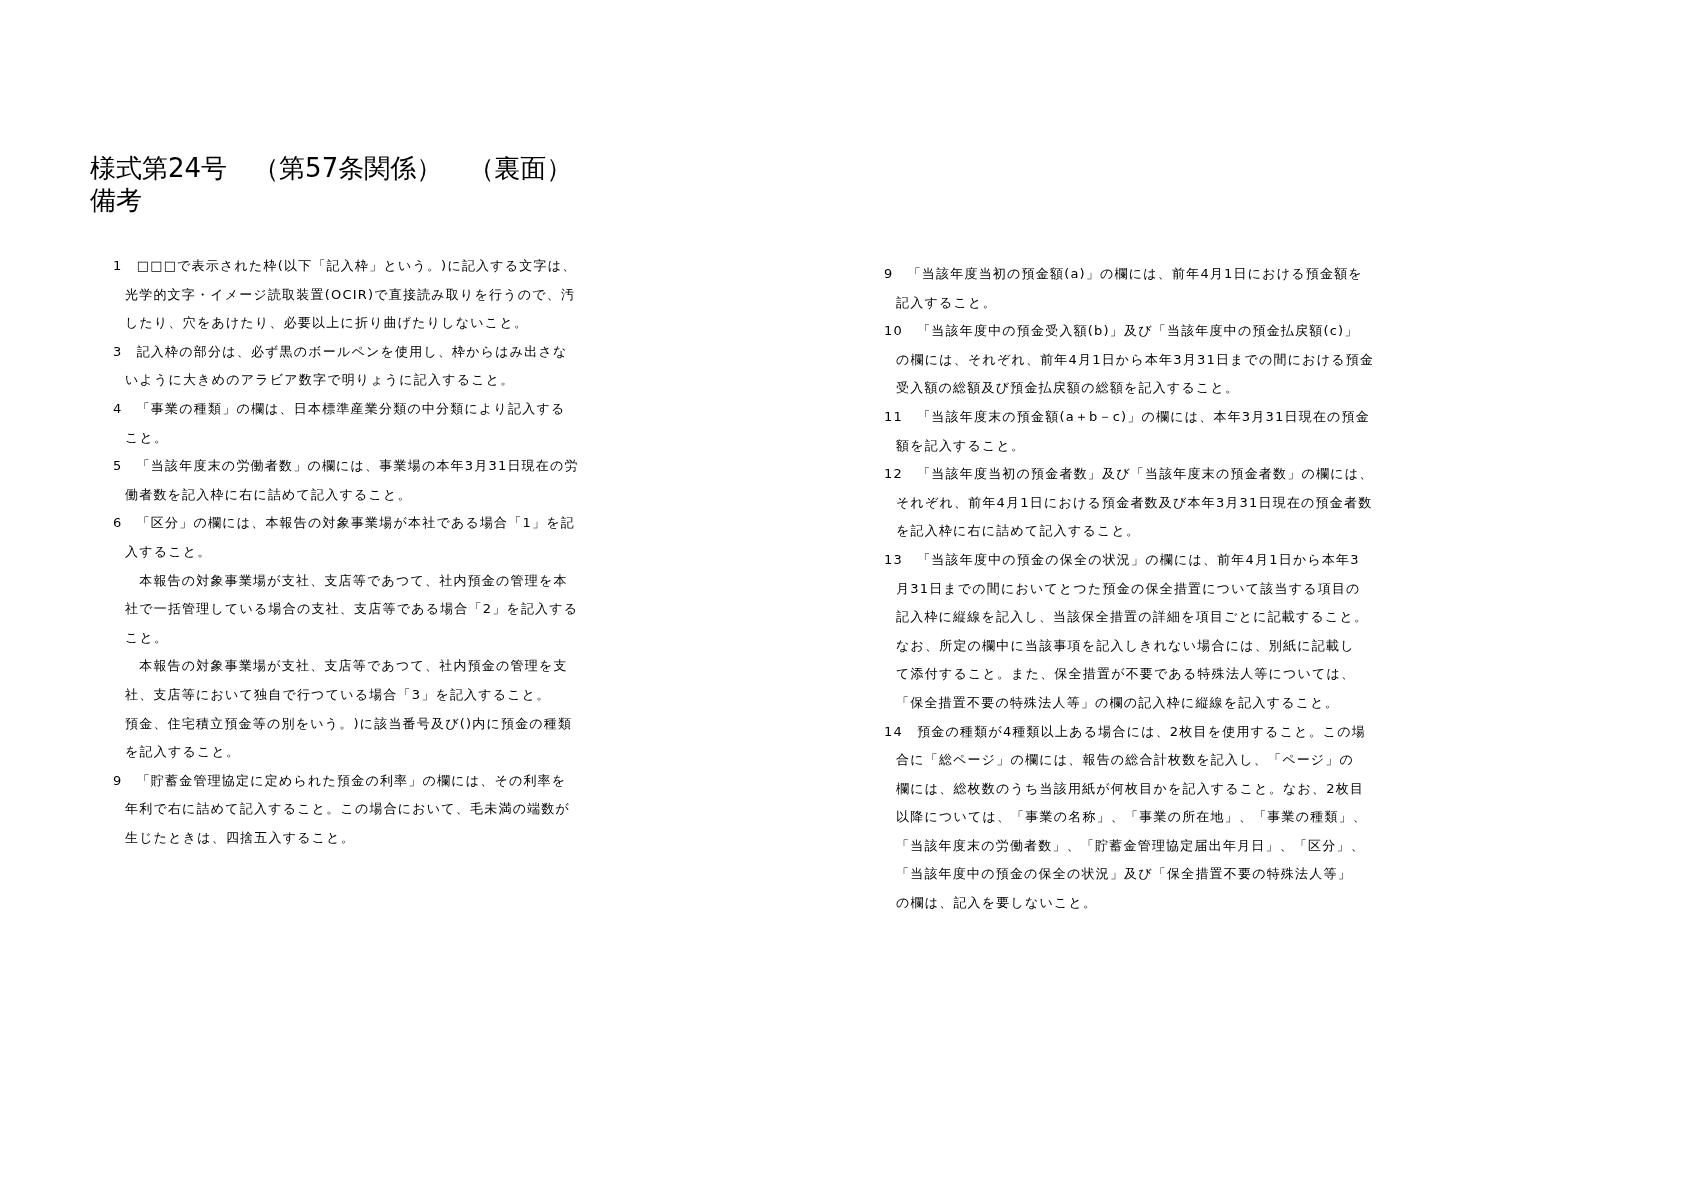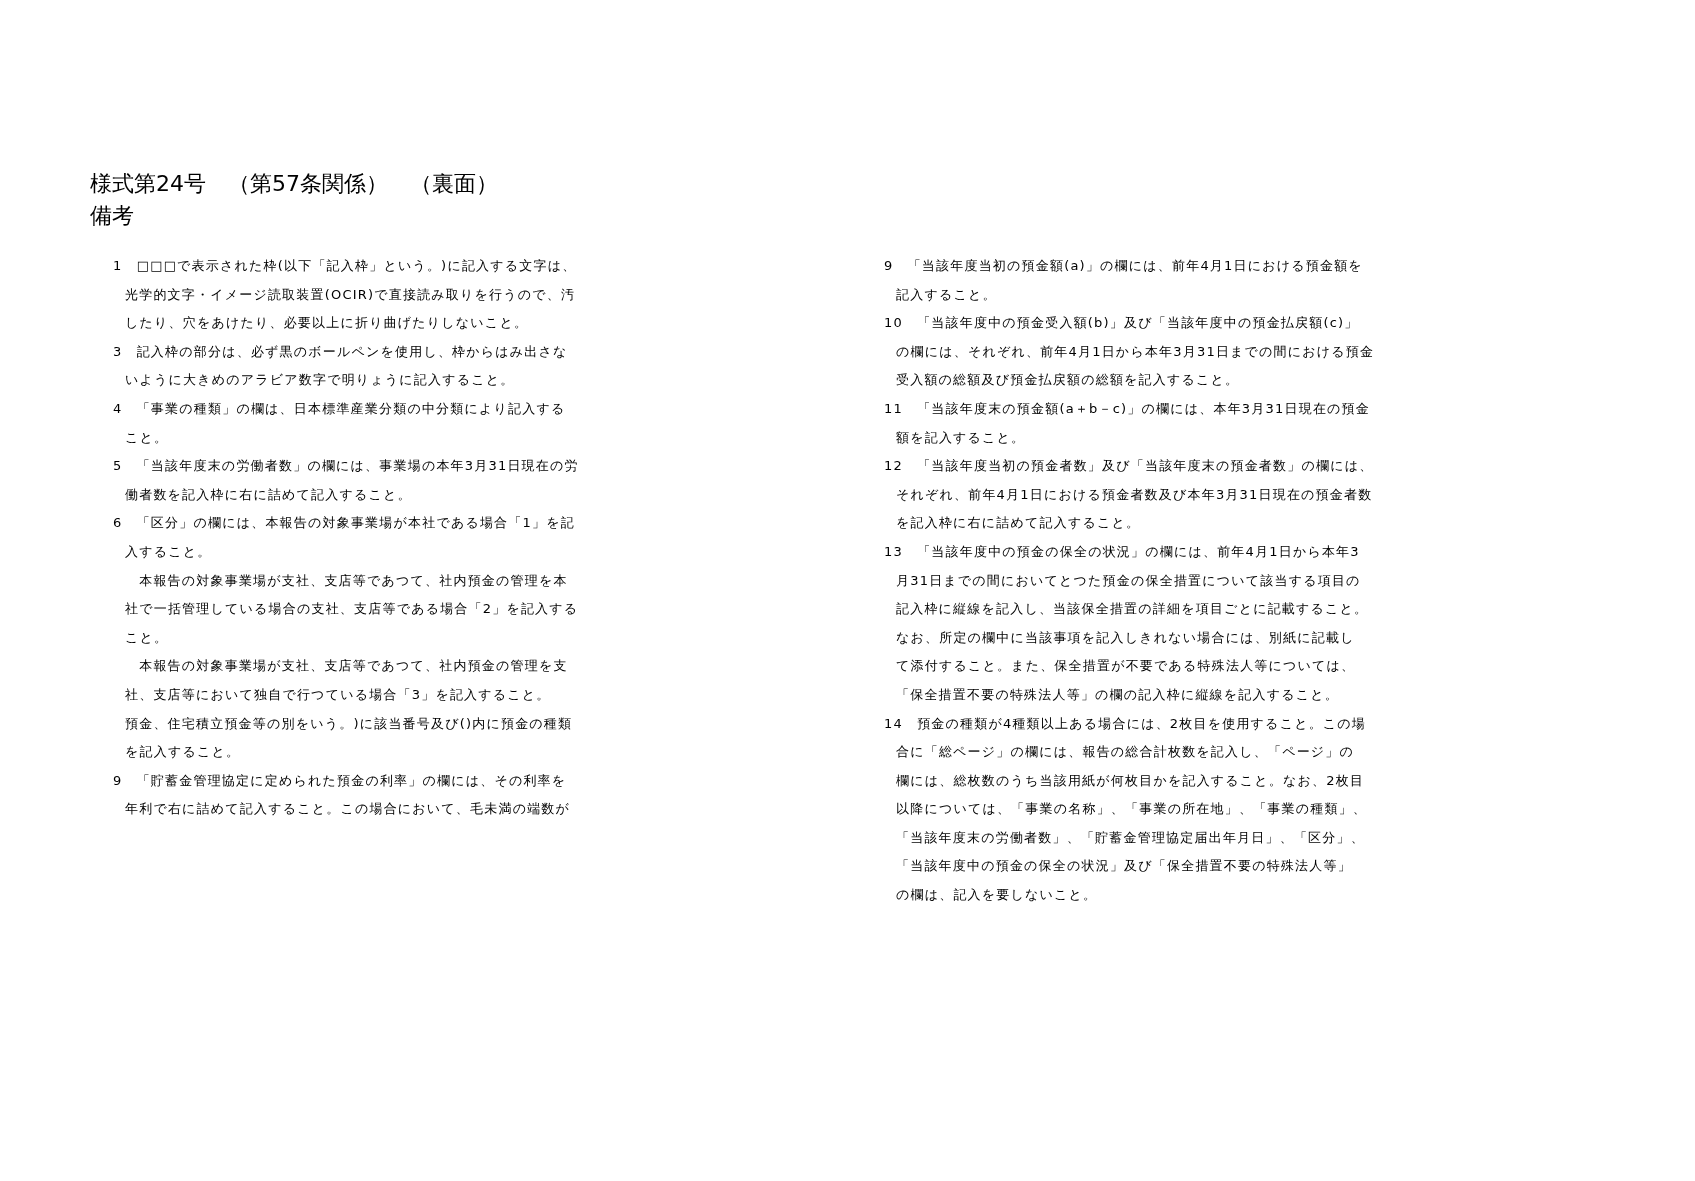--- a/index.html
+++ b/index.html
@@ -12,34 +12,33 @@
       height: 1181px;
       position: relative;
       overflow: hidden;
       color: #000000;
       font-family: "DejaVu Sans", "Liberation Sans", sans-serif;
     }
     .page-header {
       position: absolute;
       left: 90px;
       top: 152px;
-      font-size: 22px;
+      font-size: 26px;
       line-height: 32px;
-      margin-top: 16px;
     }
     .page-header div { white-space: pre; }
     .column {
       position: absolute;
       top: 252px;
       font-size: 13px;
       line-height: 28.6px;
       letter-spacing: 1.2px;
     }
     .col-left { left: 113px; width: 700px; }
-    .col-right { left: 884px; width: 730px; }
+    .col-right { left: 884px; width: 730px; margin-top: 8px; }
     .line {
       white-space: pre;
       height: 28.6px;
     }
     .indent { padding-left: 12px; }
   </style>
 </head>
 <body>
 
 <div class="page-header">
@@ -61,20 +60,21 @@
   <div class="line indent">入すること。</div>
   <div class="line indent">　本報告の対象事業場が支社、支店等であつて、社内預金の管理を本</div>
   <div class="line indent">社で一括管理している場合の支社、支店等である場合「2」を記入する</div>
   <div class="line indent">こと。</div>
   <div class="line indent">　本報告の対象事業場が支社、支店等であつて、社内預金の管理を支</div>
   <div class="line indent">社、支店等において独自で行つている場合「3」を記入すること。</div>
   <div class="line indent">預金、住宅積立預金等の別をいう。)に該当番号及び()内に預金の種類</div>
   <div class="line indent">を記入すること。</div>
   <div class="line">9　「貯蓄金管理協定に定められた預金の利率」の欄には、その利率を</div>
   <div class="line indent">年利で右に詰めて記入すること。この場合において、毛未満の端数が</div>
+  <div class="line indent">生じたときは、四捨五入すること。</div>
 </div>
 
 <div class="column col-right">
   <div class="line">9　「当該年度当初の預金額(a)」の欄には、前年4月1日における預金額を</div>
   <div class="line indent">記入すること。</div>
   <div class="line">10　「当該年度中の預金受入額(b)」及び「当該年度中の預金払戻額(c)」</div>
   <div class="line indent">の欄には、それぞれ、前年4月1日から本年3月31日までの間における預金</div>
   <div class="line indent">受入額の総額及び預金払戻額の総額を記入すること。</div>
   <div class="line">11　「当該年度末の預金額(a＋b－c)」の欄には、本年3月31日現在の預金</div>
   <div class="line indent">額を記入すること。</div>

